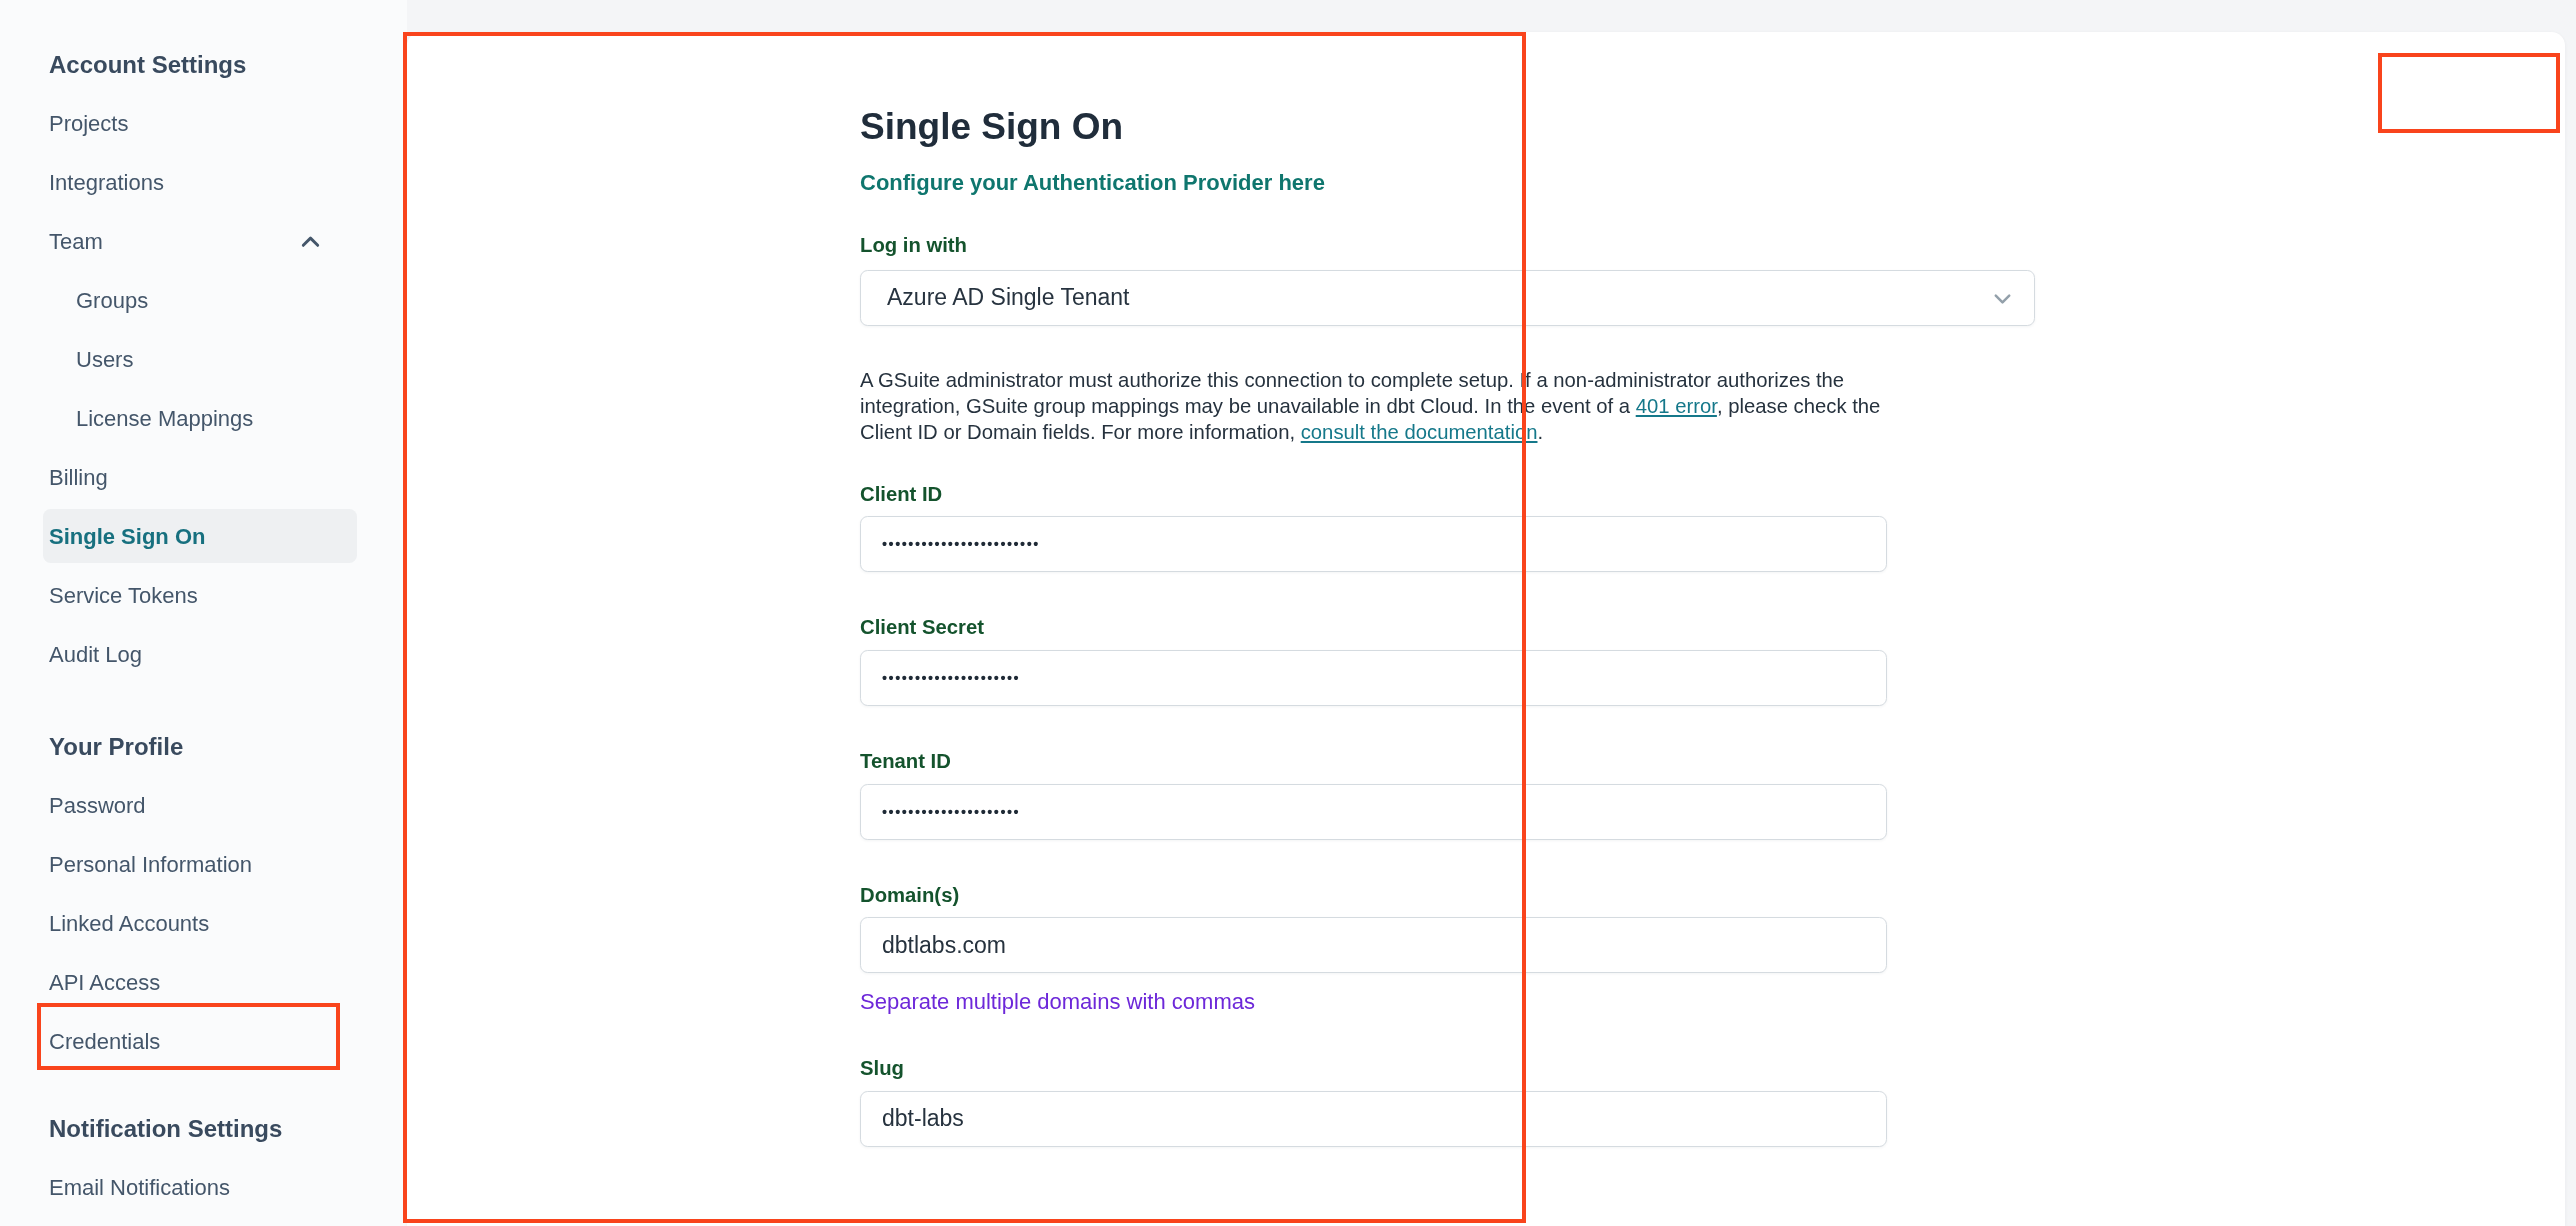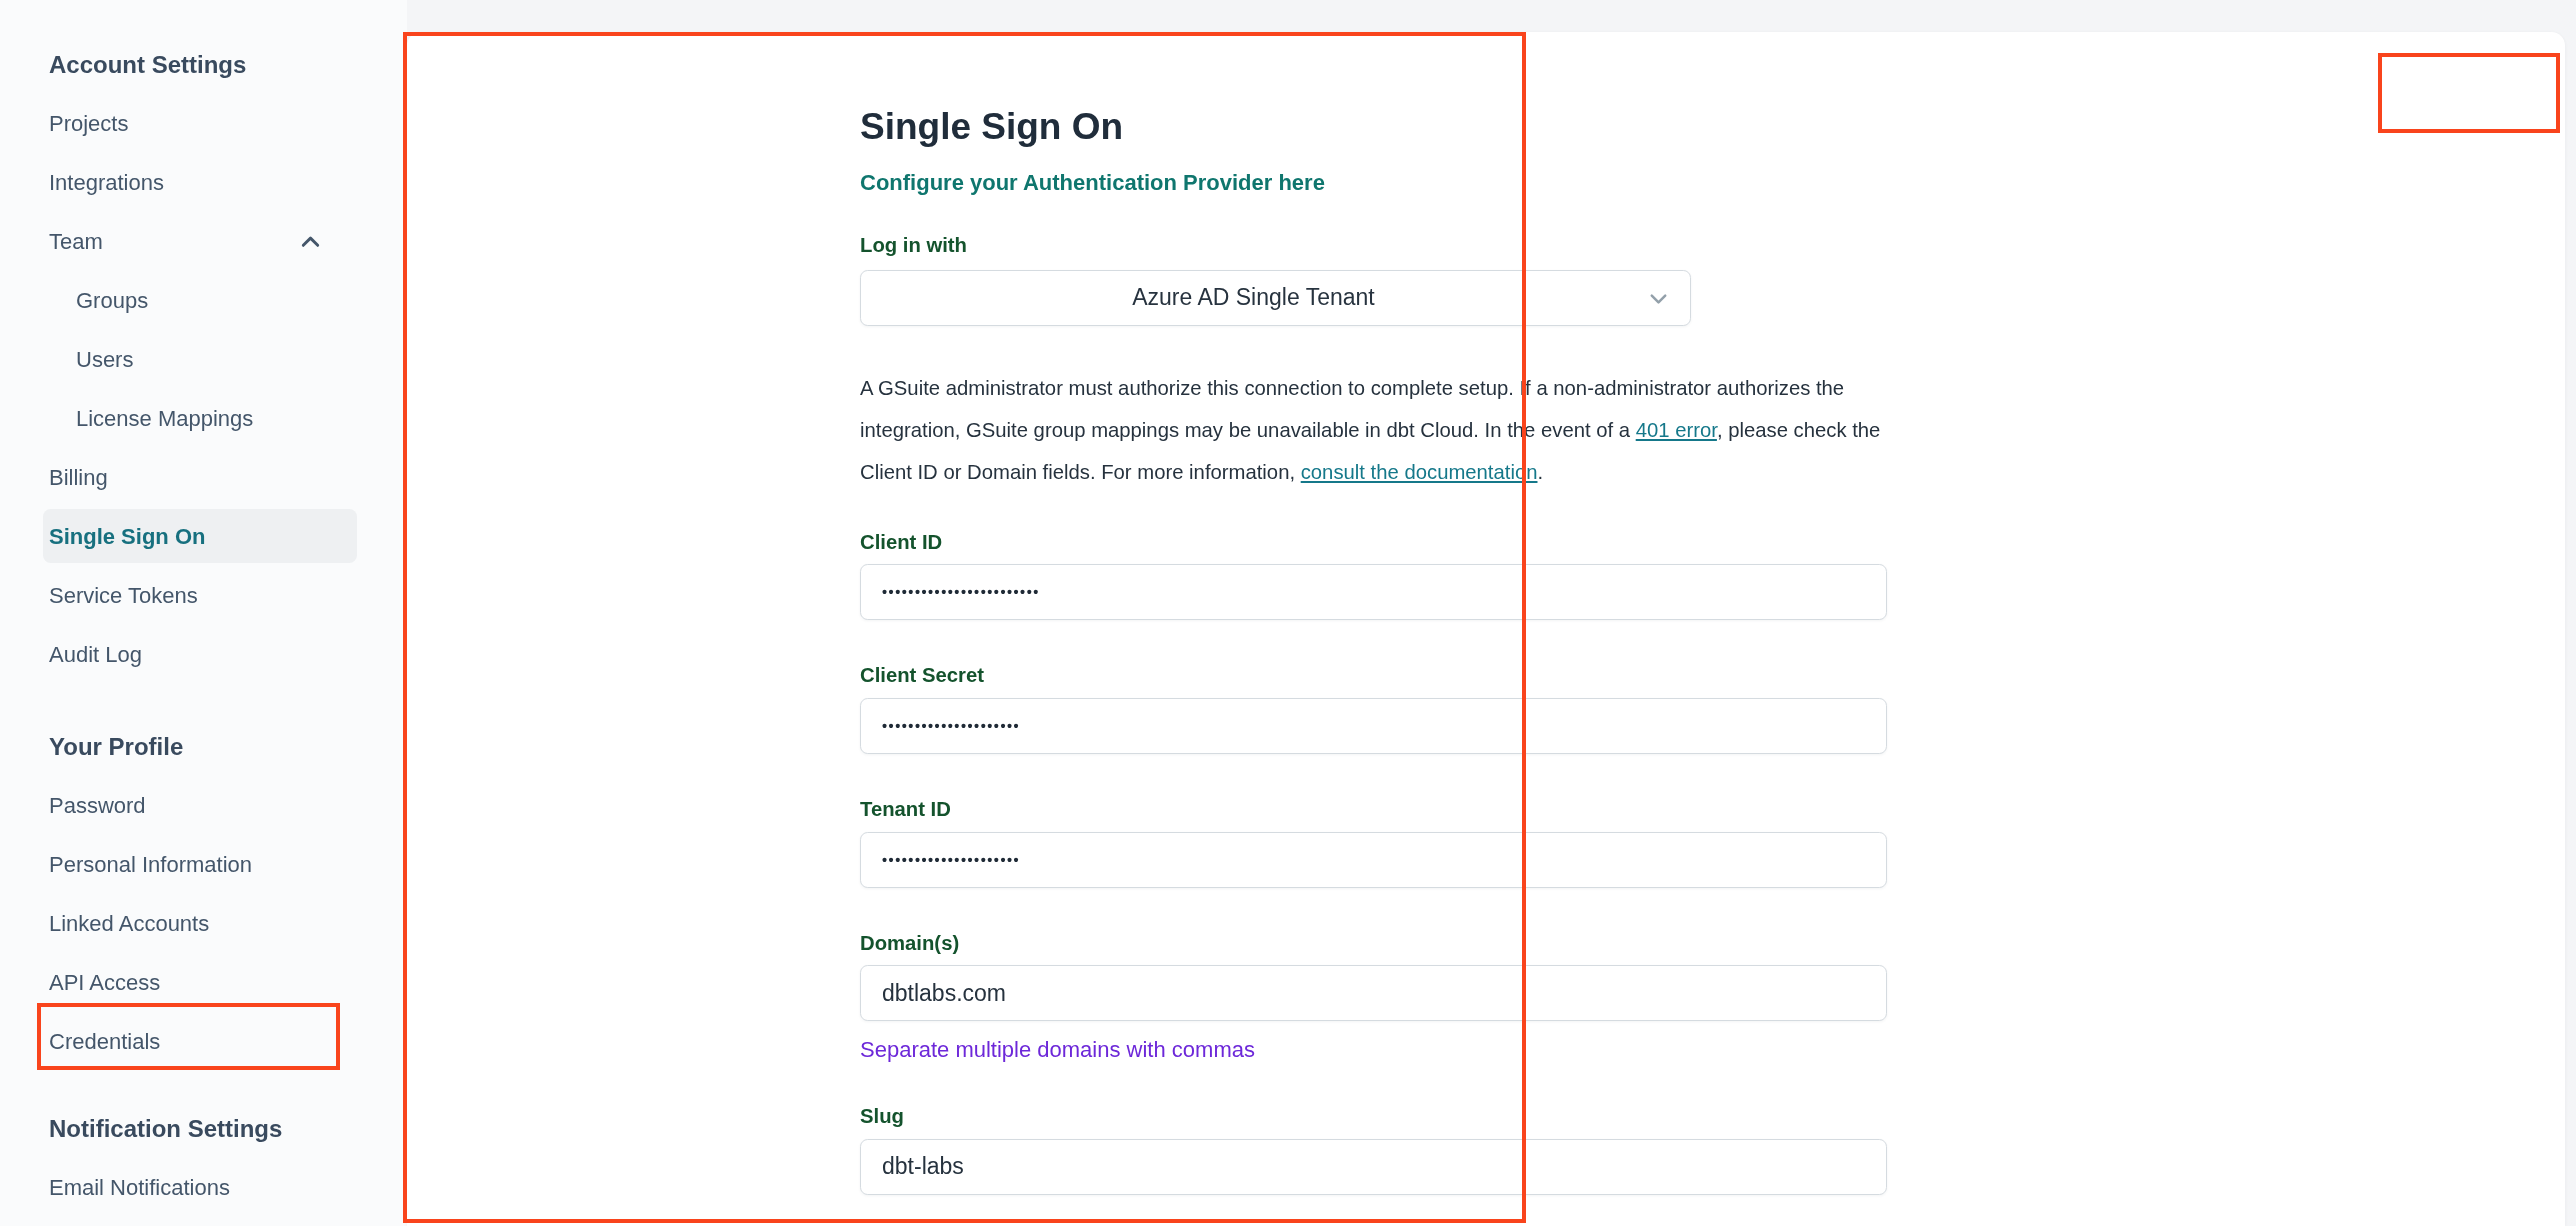--- a/index.html
+++ b/index.html
@@ -41,30 +41,29 @@
   }
   .content { position:absolute; left:453px; top:73px; width:1027px; }
 
   .page-title { font-size:37px; line-height:43px; font-weight:700; color:#202d3b; }
   .page-subtitle { margin-top:21px; font-size:22px; line-height:27px; font-weight:600; color:#0f766e; }
 
   .field-label { font-size:20.3px; line-height:25px; font-weight:700; color:#14532d; }
   .login-label { margin-top:37px; }
 
   .select-box {
-    position:relative; margin-top:11.6px; height:56px; width:831px;
+    position:relative; margin-top:11.6px; height:56px; width:1175px;
     border:1.9px solid #d5dbe0; border-radius:7.7px; background:#fff;
-    display:flex; align-items:center; padding:0 58px 0 14px;
+    display:flex; align-items:center; padding:0 58px 0 26px;
     font-size:23px; color:#27333f; cursor:pointer;
     box-shadow:0 1px 2.9px rgba(25,39,52,0.05);
-    justify-content:center;
   }
   .chevron-down-icon { position:absolute; right:19.4px; top:15.5px; }
 
-  .para { margin-top:41px; font-size:20.3px; line-height:42px; color:#26323e; }
+  .para { margin-top:41px; font-size:20.3px; line-height:26px; color:#26323e; }
   .para .link { color:#15788a; text-decoration:underline; cursor:pointer; }
 
   .group { margin-top:43px; }
   .group.first { margin-top:37px; }
   .group.slug-group { margin-top:41px; }
   .group .field-label { margin-bottom:9.7px; }
   .text-input {
     display:block; width:1027px; height:56px;
     border:1.9px solid #d5dbe0; border-radius:7.7px; background:#fff;
     padding:0 21px; font-size:23px; color:#26323e;

